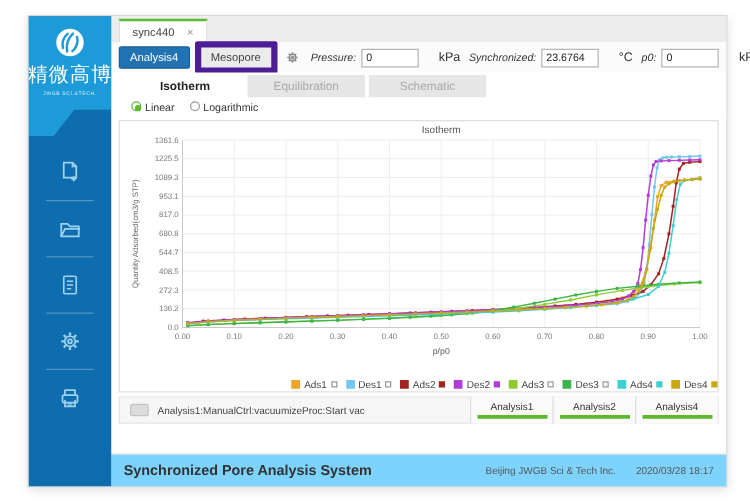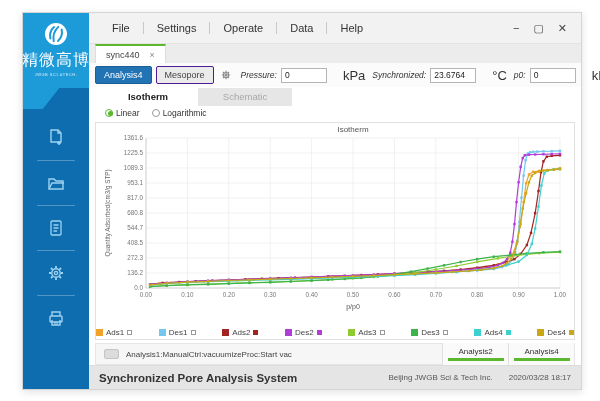--- a/index.html
+++ b/index.html
@@ -23,57 +23,57 @@
   .win-controls { margin-left:auto; display:flex; align-items:center; gap:14px; padding-right:4px; }
   .win-btn { font-size:11px; color:#444; cursor:pointer; line-height:1; }
   
   .tabstrip { height:21px; background:#ececec; display:flex; align-items:flex-end; padding-left:6px; }
   .doc-tab { background:#fff; border:1px solid #ddd; border-bottom:none; border-top:2px solid #5cb92f;
              height:19px; display:flex; align-items:center; gap:10px; padding:0 10px; font-size:9px; color:#444; }
   .doc-tab .close { color:#888; font-size:9px; cursor:pointer; }
   
   .toolbar { height:24px; display:flex; align-items:center; padding:0 6px; gap:4px; background:#fbfbfb; }
   .btn-primary { background:#2173b4; color:#fff; font-size:9px; padding:3px 8px; border:1px solid #1b5f96; border-radius:2px; cursor:pointer; }
-  .btn-flat { background:#ebebeb; color:#444; font-size:9px; padding:3px 8px; border:1px solid #4c1d95; border-radius:2px; cursor:pointer; }
+  .btn-flat { background:#ebebeb; color:#444; font-size:9px; padding:3px 8px; border:5px solid #4c1d95; border-radius:2px; cursor:pointer; }
   .tool-gear { color:#8a8a8a; display:flex; align-items:center; cursor:pointer; margin:0 2px; }
   .fld-label { font-size:8.5px; color:#333; margin-left:3px;font-style:italic; }
   .fld-input { width:46px; height:15px; font-size:8.5px; border:1px solid #b5b5b5; padding:0 3px; color:#222;
                font-family:"Liberation Sans", sans-serif; }
-  .fld-unit { font-size:13px; color:#333;padding-left:12px; }
+  .fld-unit { font-size:10px; color:#333;padding-left:12px; }
   .btn-start { margin-left:auto; background:#5cb92f; border:1px solid #4ea427; color:#235c0d; font-size:9px; font-weight:bold;
                padding:3px 22px; border-radius:2px; cursor:pointer; }
   
   .subtabs { height:20px; display:flex; padding-left:12px; gap:3px; background:#fff; align-items:flex-end; }
   .subtab { width:94px; height:18px; display:flex; align-items:center; justify-content:center;
             font-size:9.5px; background:#e6e6e6; color:#a8a8a8; cursor:pointer; }
   .subtab.active { background:#fff; color:#222; font-weight:bold; }
   .radio-row { height:16px; display:flex; align-items:center; gap:12px; padding-left:16px; background:#fff; }
-  .radio-opt { display:flex; align-items:center; gap:3px; font-size:8.5px; color:#333; cursor:pointer; }
+  .radio-opt { display:flex; align-items:flex-start; gap:3px; font-size:8.5px; color:#333; cursor:pointer; }
   .radio-dot { width:8px; height:8px; border-radius:50%; border:1px solid #9a9a9a; background:#fff; position:relative; }
   .radio-dot.sel { border-color:#5cb92f; }
   .radio-dot.sel::after { content:""; position:absolute; left:1.5px; top:1.5px; width:5px; height:5px; border-radius:50%; background:#5cb92f; }
   
   .chart-panel { margin:2px 6px 0 6px; border:1px solid #e0e0e0; background:#fff; height:218px; }
-  .legend-row { display:flex; justify-content:space-between; align-items:center; gap:7px; height:18px; }
+  .legend-row { display:flex; justify-content:flex-end; align-items:center; gap:7px; height:18px; }
   .legend-item { display:flex; align-items:center; gap:3px; font-size:8px; color:#444; }
   .lg-swatch { width:7px; height:7px; }
   .lg-marker { width:5px; height:5px; }
   .lg-marker.hollow { background:#fff !important; border:1px solid #999; }
   
   .status-row { height:22px; margin:3px 6px 0 6px; background:#f6f6f6; border:1px solid #e6e6e6;
                 display:flex; align-items:center; padding-left:8px; }
   .status-led { width:15px; height:10px; background:#dcdcdc; border:1px solid #c4c4c4; border-radius:2px; margin-right:7px; }
   .status-msg { font-size:8px; color:#444; }
   .an-tabs { margin-left:auto; display:flex; height:22px; }
   .an-tab { width:66px; display:flex; flex-direction:column; justify-content:center; align-items:center; gap:2px;
             border-left:1px solid #e0e0e0; cursor:pointer; background:#fafafa; }
   .an-tab span { font-size:8px; color:#333; }
   .an-bar { width:56px; height:3px; background:#5cb92f; }
   
-  .footer { margin-top:auto; height:26px; border-top:1px solid #ddd; display:flex; align-items:center; padding:0 10px; background:#e5e5e5;gap:12px; }
+  .footer { margin-top:auto; height:26px; border-top:1px solid #ddd; display:flex; align-items:center; padding:0 10px; background:#7dd3fc;gap:12px; }
   .app-name { font-size:11.5px; font-weight:bold; color:#333; }
   .footer-right { margin-left:auto; display:flex; gap:16px; font-size:8px; color:#555; align-items:center; }
 </style>
 </head>
 <body>
 
 <div class="window">
 
   <div class="sidebar">
     <div class="logo-block">
@@ -127,36 +127,20 @@
             <path d="M6 8 V4 h8 v4"></path>
             <path d="M6 12 v5 h8 v-5"></path>
             <path d="M8 14.5 h4 M8 16 h4" stroke-width="1"></path>
         </svg>
       </div>
     </div>
   </div>
 
   <div class="main">
 
-    <div class="menubar">
-      <span class="menu-item">File</span>
-      <span class="menu-sep"></span>
-      <span class="menu-item">Settings</span>
-      <span class="menu-sep"></span>
-      <span class="menu-item">Operate</span>
-      <span class="menu-sep"></span>
-      <span class="menu-item">Data</span>
-      <span class="menu-sep"></span>
-      <span class="menu-item">Help</span>
-      <div class="win-controls">
-        <span class="win-btn">−</span>
-        <span class="win-btn">▢</span>
-        <span class="win-btn">✕</span>
-      </div>
-    </div>
 
     <div class="tabstrip">
       <div class="doc-tab">
         <span>sync440</span>
         <span class="close">×</span>
       </div>
     </div>
 
     <div class="toolbar">
       <button class="btn-primary">Analysis4</button>
@@ -175,20 +159,21 @@
       <input class="fld-input" value="23.6764" style="">
       <span class="fld-unit">°C</span>
       <span class="fld-label">p0:</span>
       <input class="fld-input" value="0" style="">
       <span class="fld-unit">kPa</span>
       <button class="btn-start">Start Analysis</button>
     </div>
 
     <div class="subtabs">
       <div class="subtab active">Isotherm</div>
+      <div class="subtab">Equilibration</div>
       <div class="subtab">Schematic</div>
     </div>
 
     <div class="radio-row">
       <span class="radio-opt">
         <span class="radio-dot sel"></span>
         <span>Linear</span>
       </span>
       <span class="radio-opt">
         <span class="radio-dot"></span>
@@ -543,20 +528,24 @@
             <span class="lg-marker" style="background: rgb(200, 168, 22);"></span>
           </span>
         </div>
     </div>
 
     <div class="status-row">
       <span class="status-led"></span>
       <span class="status-msg">Analysis1:ManualCtrl:vacuumizeProc:Start vac</span>
       <div class="an-tabs">
         <div class="an-tab">
+          <span>Analysis1</span>
+          <span class="an-bar"></span>
+        </div>
+        <div class="an-tab">
           <span>Analysis2</span>
           <span class="an-bar"></span>
         </div>
         <div class="an-tab">
           <span>Analysis4</span>
           <span class="an-bar"></span>
         </div>
       </div>
     </div>
 

